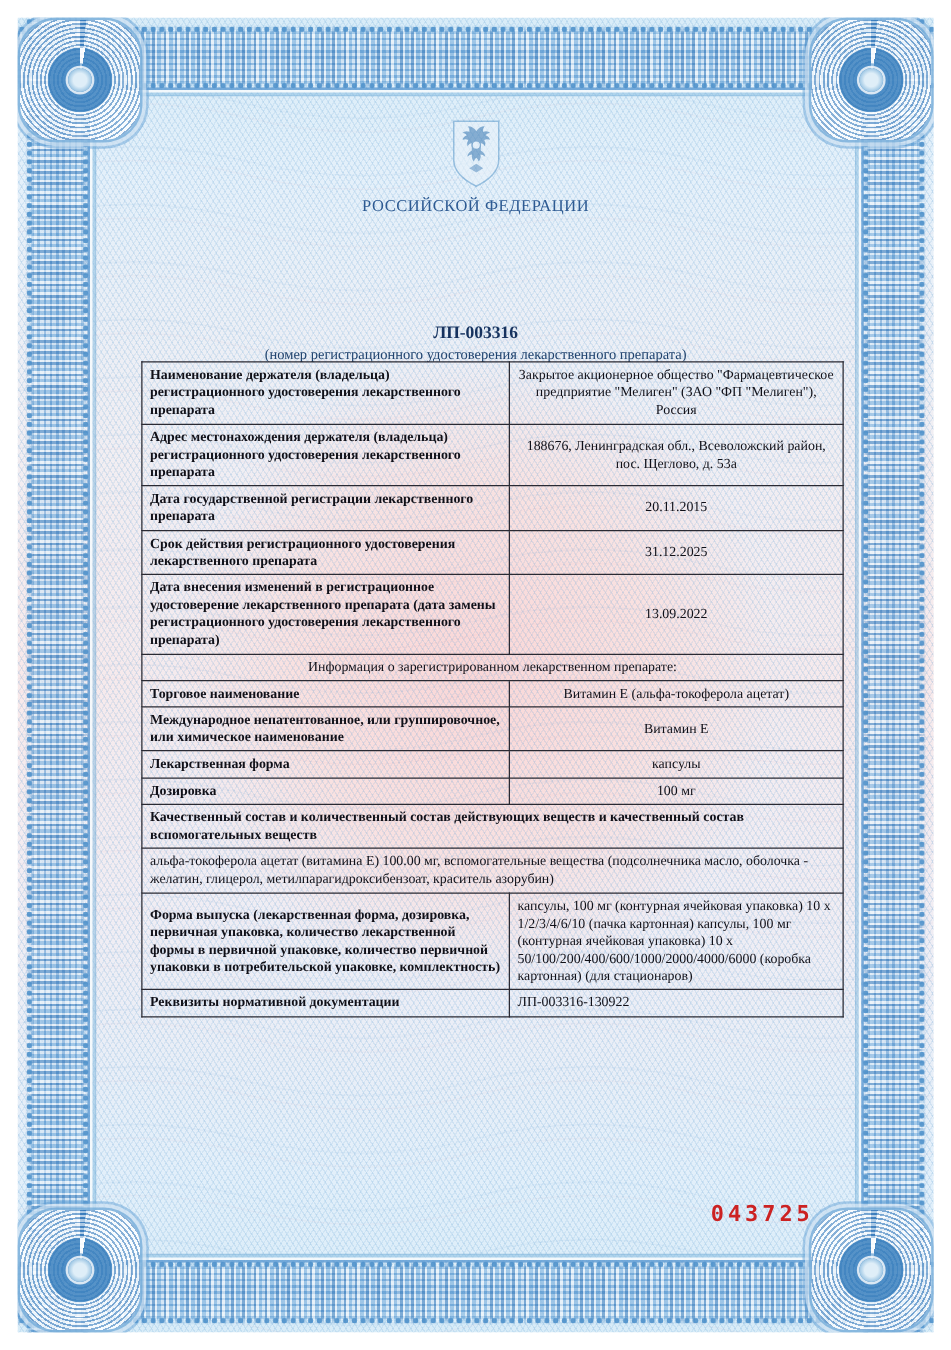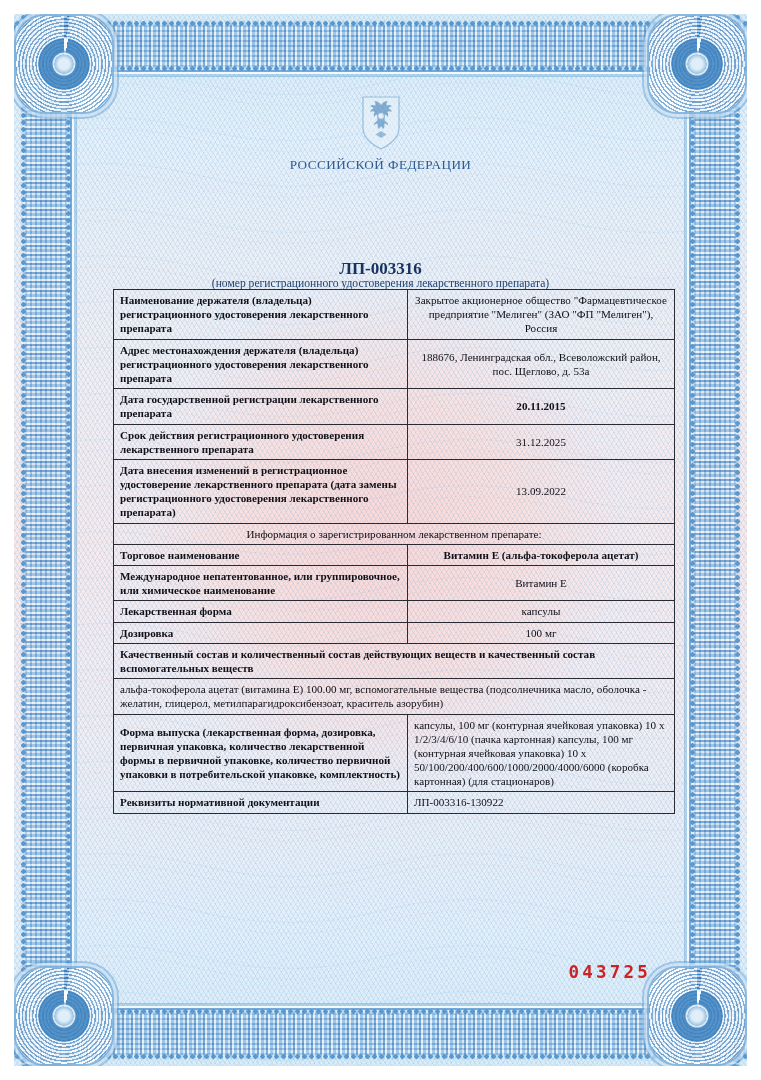--- a/index.html
+++ b/index.html
@@ -114,21 +114,21 @@
     position:absolute;left:0;right:0;top:142px;text-align:center;
     font-size:13.2px;letter-spacing:.45px;color:#2d5a92;line-height:1.38;
   }
   .cert-title{
     position:absolute;left:0;right:0;top:188px;text-align:center;
     font-size:16.6px;font-weight:bold;color:#153f79;line-height:1.5;
     letter-spacing:.1px;
   }
   .reg-number{
     position:absolute;left:0;right:0;top:245px;text-align:center;
-    font-size:17px;font-weight:bold;color:#16325e;
+    font-size:14px;font-weight:bold;color:#16325e;
   }
   .reg-caption{
     position:absolute;left:0;right:0;top:263px;text-align:center;
     font-size:11.6px;color:#21446f;
   }
 
   
   table.doc{
     position:absolute;left:99px;top:275px;width:535px;
     border-collapse:collapse;
@@ -140,21 +140,21 @@
     padding:3px 6px;
     font-size:11.1px;
     line-height:1.28;
     color:#101018;
     vertical-align:middle;
     background:transparent;
   }
   td.lab{width:281px;font-weight:bold;}
   td.val{width:254px;text-align:center;}
   td.val.left{text-align:left;}
-  td.val.bold{font-weight:bold;}
+  td.val.bold{font-weight:normal;}
   td.section{
     text-align:center;font-weight:normal;font-size:11.4px;padding:4px 6px;
   }
   td.wide{font-weight:bold;}
   td.wide.plain{font-weight:normal;}
 
   .serial{
     position:absolute;right:96px;top:948px;
     font-family:"DejaVu Sans Mono","Liberation Mono",monospace;
     font-size:17.5px;letter-spacing:3.2px;color:#cc2222;font-weight:bold;padding-left:44px;

